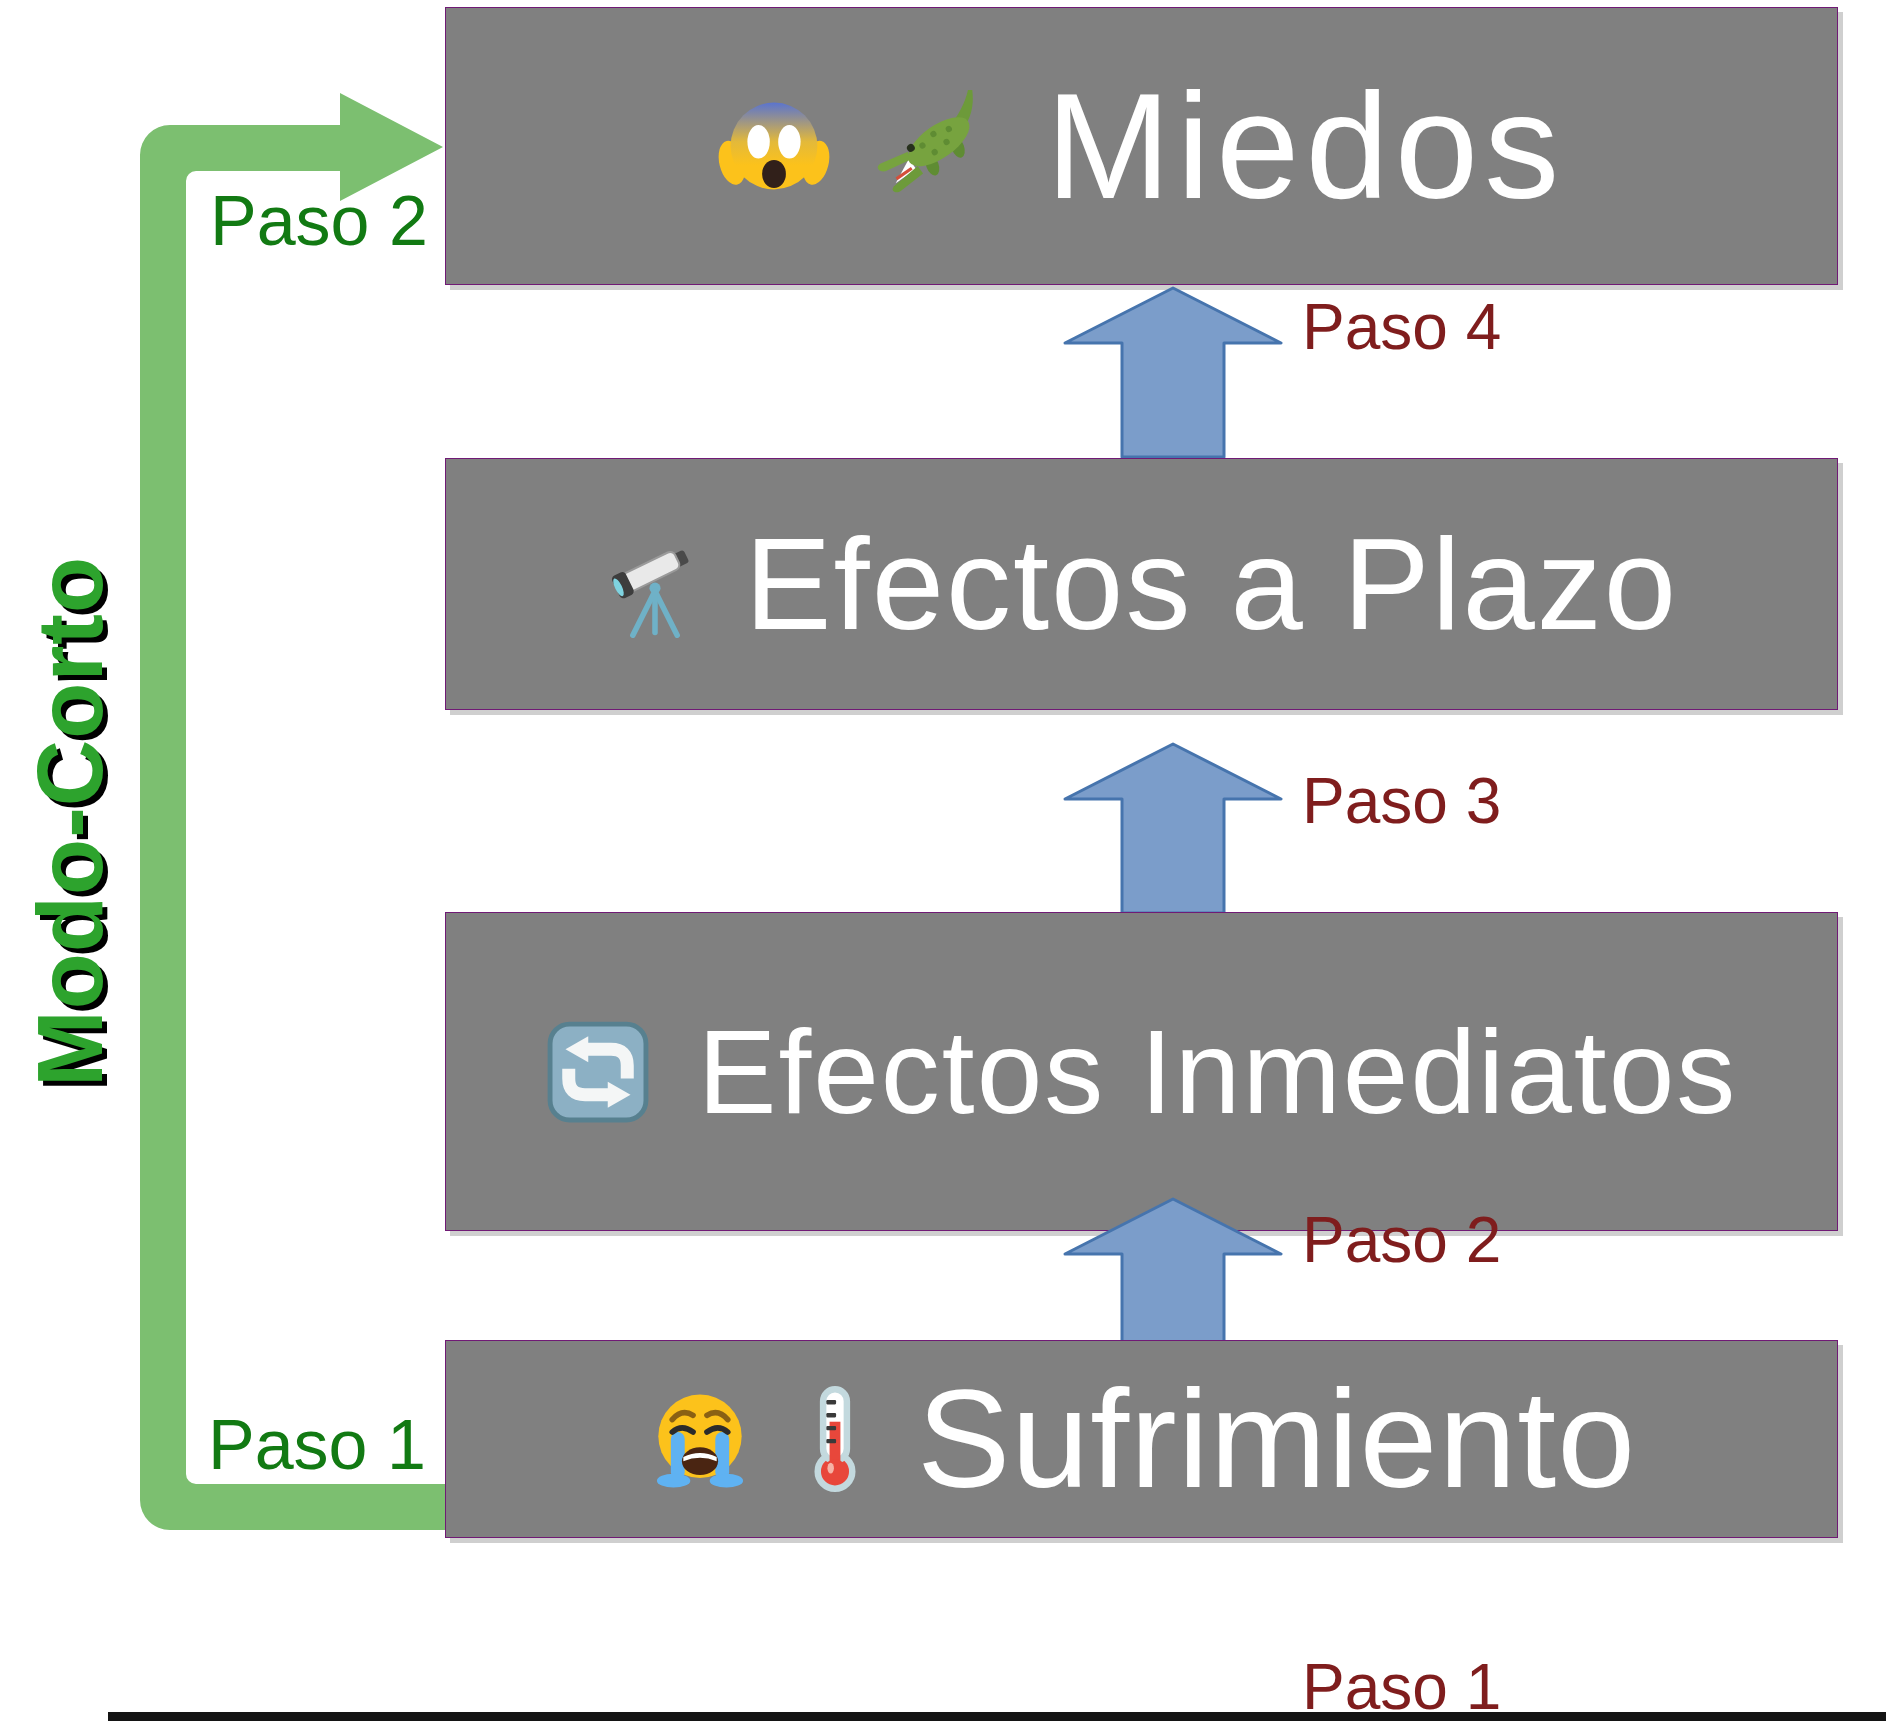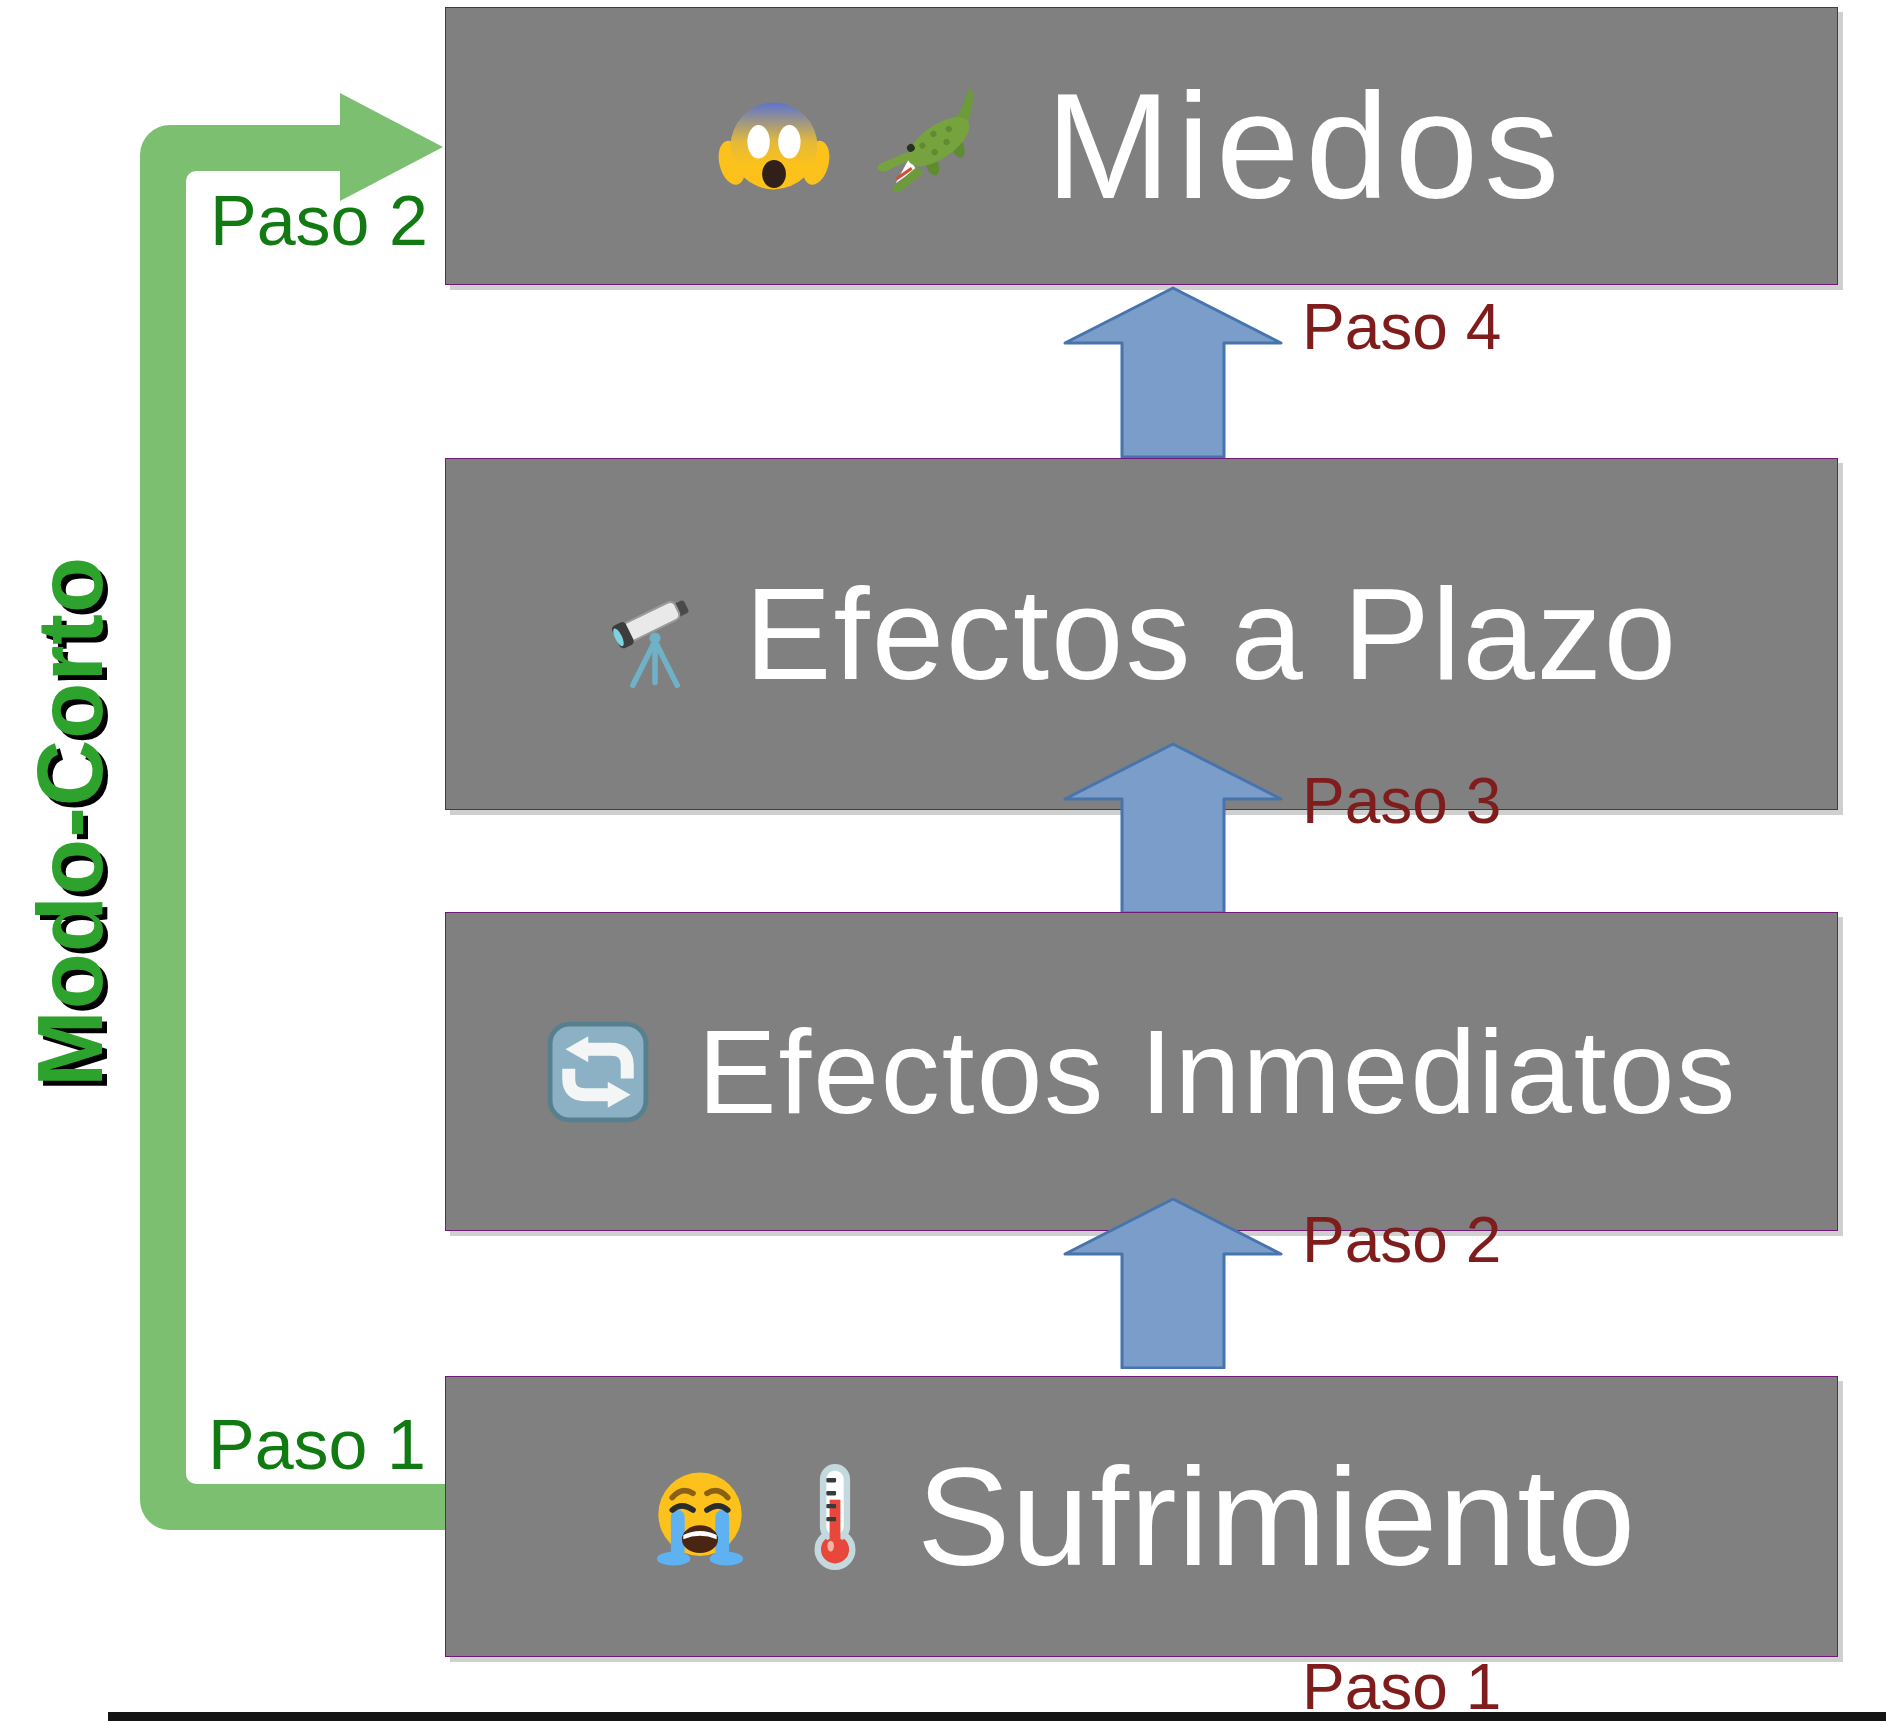--- a/index.html
+++ b/index.html
@@ -12,27 +12,27 @@
     position:absolute;left:445px;width:1393px;box-sizing:border-box;
     background:#808080;border:1px solid #701a75;
     box-shadow:5px 5px 0 #cfcfcf;
     display:flex;align-items:center;justify-content:center;
   }
   .gbox .row{display:flex;align-items:center;}
   .gbox .label{color:#ffffff;white-space:nowrap;line-height:1;}
   #box-miedos{top:7px;height:278px;}
   #box-miedos .row{gap:42px;}
   #box-miedos .label{font-size:150px;letter-spacing:6px;}
-  #box-plazo{top:458px;height:352px;}
+  #box-plazo{top:458px;height:252px;}
   #box-plazo .row{gap:40px;}
   #box-plazo .label{font-size:130px;letter-spacing:2px;}
   #box-inmediatos{top:912px;height:319px;}
   #box-inmediatos .row{gap:48px;}
   #box-inmediatos .label{font-size:118px;letter-spacing:2px;}
-  #box-sufrimiento{top:1376px;height:281px;}
+  #box-sufrimiento{top:1340px;height:198px;}
   #box-sufrimiento .row{gap:60px;}
   #box-sufrimiento .label{font-size:140px;letter-spacing:1px;}
 
   
   .blue-arrow{position:absolute;left:1062px;width:222px;height:173px;}
   #arrow-paso4{top:285px;}
   #arrow-paso3{top:741px;}
   #arrow-paso2{top:1196px;}
 
   

